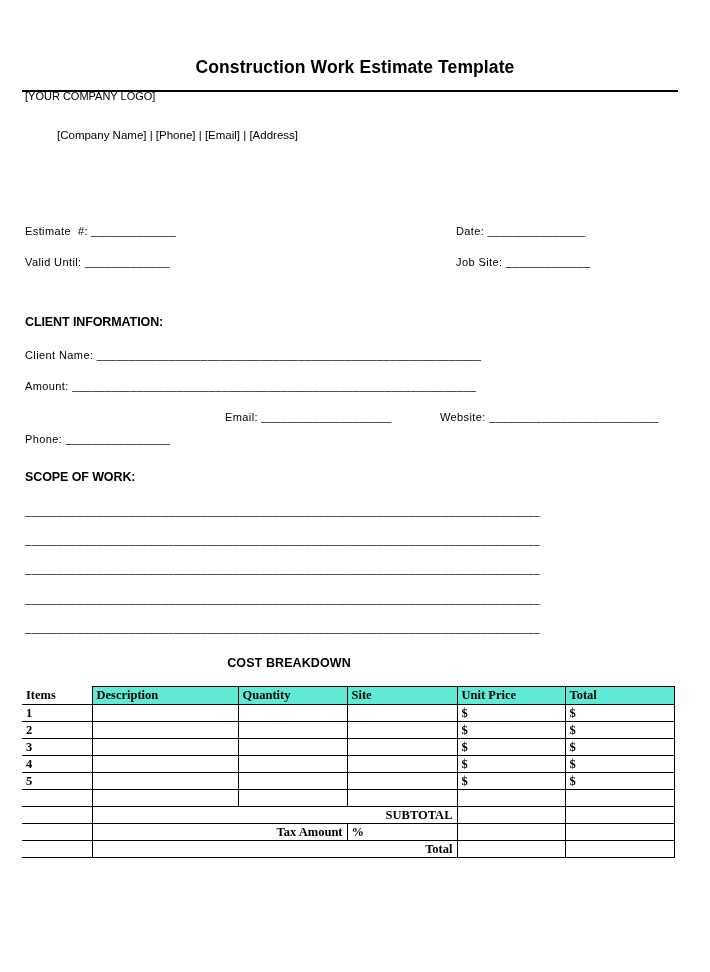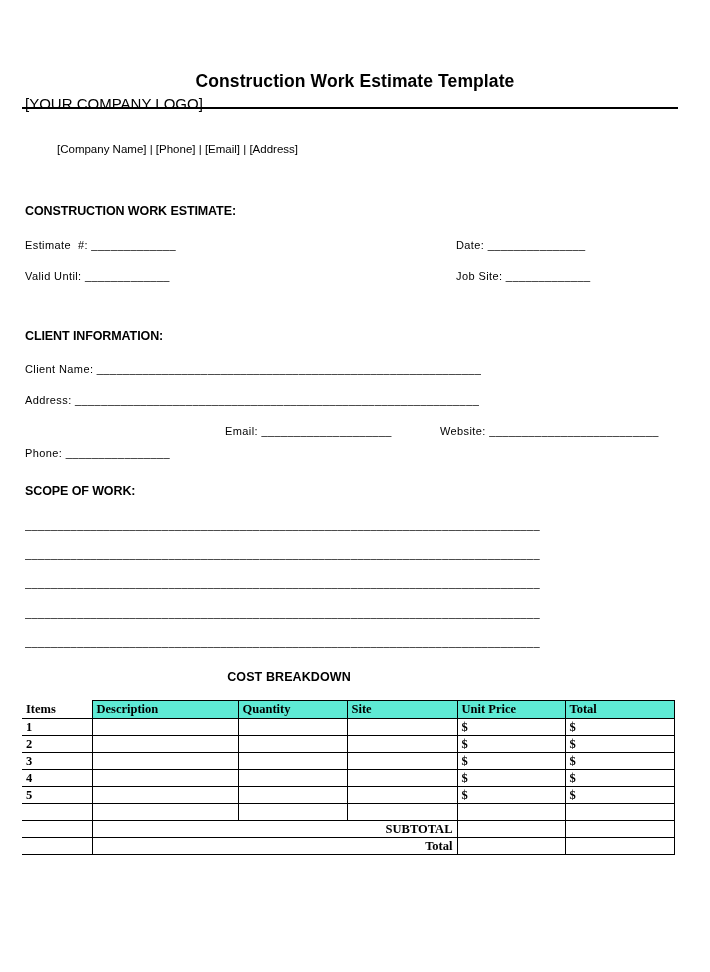--- a/index.html
+++ b/index.html
@@ -24,35 +24,35 @@
     padding: 0;
     box-sizing: border-box;
   }
 
   
   .doc-title {
     text-align: center;
     font-size: 17.5px;
     font-weight: bold;
     letter-spacing: 0.1px;
-    margin: 15px;
+    margin: 1px;
     padding-top: 56px;
     font-family: "Liberation Sans", sans-serif;
   }
   .title-rule {
     margin: 12px 32px 0 22px;
     border: 0;
     border-top: 2px solid #000;
     height: 0;
   }
   .logo-line {
     position: absolute;
     left: 25px;
-    top: 80px;
-    font-size: 15px;
+    top: 89px;
+    font-size: 11px;
   }
   .spell {
     background-repeat: repeat-x;
     background-position: 0 100%;
     background-size: 4px 3px;
     background-image: linear-gradient(45deg, transparent 45%, #19a319 45%, #19a319 55%, transparent 55%);
     padding-bottom: 1px;
   }
   .contact-line {
     position: absolute;
@@ -170,29 +170,28 @@
 
 <div class="page">
 
   <div class="doc-title">Construction Work Estimate Template</div>
   <hr class="title-rule">
 
   <div class="logo-line"><span class="spell">[YOUR</span><span> COMPANY LOGO]</span></div>
 
   <div class="contact-line">[Company Name] | [Phone] | [Email] | [Address]</div>
 
-  <div class="section-heading" id="h-estimate">CONSTRUCTION WORK ESTIMATE:</div>
   <div class="field fill" id="f-estimate-no">Estimate  #: _____________</div>
   <div class="field fill" id="f-date">Date: _______________</div>
   <div class="field fill" id="f-valid">Valid Until: _____________</div>
   <div class="field fill" id="f-jobsite">Job Site: _____________</div>
 
   <div class="section-heading" id="h-client">CLIENT INFORMATION:</div>
   <div class="field fill" id="f-client-name">Client Name: ___________________________________________________________</div>
-  <div class="field fill" id="f-address">Address: ______________________________________________________________</div>
+  <div class="field fill" id="f-address">Amount: ______________________________________________________________</div>
   <div class="field fill" id="f-phone">Phone: ________________</div>
   <div class="field fill" id="f-email">Email: ____________________</div>
   <div class="field fill" id="f-website">Website: __________________________</div>
 
   <div class="section-heading" id="h-scope">SCOPE OF WORK:</div>
   <div class="scope-line" id="s-1">_______________________________________________________________________________</div>
   <div class="scope-line" id="s-2">_______________________________________________________________________________</div>
   <div class="scope-line" id="s-3">_______________________________________________________________________________</div>
   <div class="scope-line" id="s-4">_______________________________________________________________________________</div>
   <div class="scope-line" id="s-5">_______________________________________________________________________________</div>
@@ -269,20 +268,27 @@
           <td></td>
         </tr>
 
         <tr>
           <td class="c-items"></td>
           <td colspan="3" class="ta-right">SUBTOTAL</td>
           <td></td>
           <td></td>
         </tr>
 
+        <tr>
+          <td class="c-items"></td>
+          <td colspan="2" class="ta-right">Tax Amount</td>
+          <td>%</td>
+          <td></td>
+          <td></td>
+        </tr>
 
         <tr>
           <td class="c-items"></td>
           <td colspan="3" class="ta-right">Total</td>
           <td></td>
           <td></td>
         </tr>
       </tbody>
     </table>
   </div>

